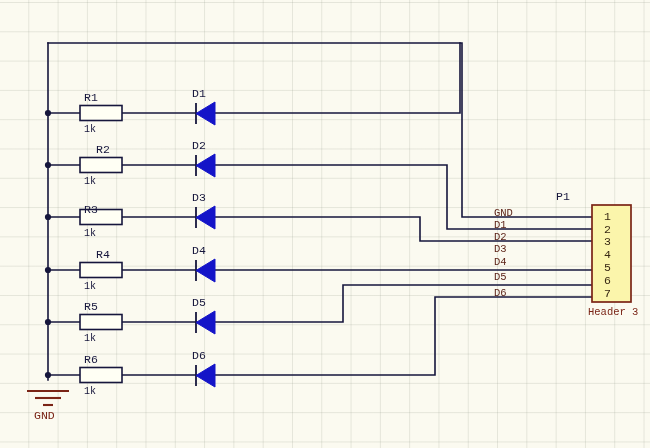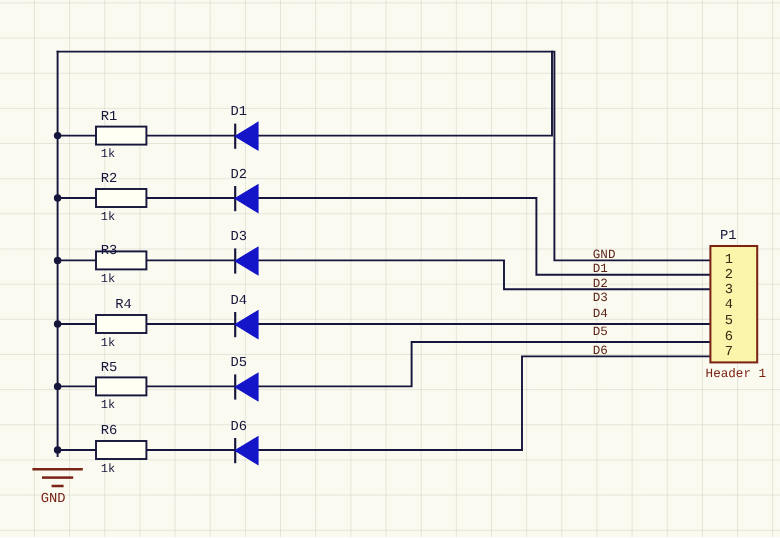--- a/index.html
+++ b/index.html
@@ -178,21 +178,21 @@
 
     <g>
       <rect class="hdr-box" x="592" y="205" width="39" height="97"></rect>
     </g>
 
   </svg>
 
   <div class="lbl lbl-ref" style="left:84px; top:92px;">R1</div>
   <div class="lbl lbl-val" style="left:84px; top:125px;">1k</div>
 
-  <div class="lbl lbl-ref" style="left:84px; top:144px;">R2</div>
+  <div class="lbl lbl-ref" style="left:96px; top:144px;">R2</div>
   <div class="lbl lbl-val" style="left:84px; top:177px;">1k</div>
 
   <div class="lbl lbl-ref" style="left:84px; top:204px;">R3</div>
   <div class="lbl lbl-val" style="left:84px; top:229px;">1k</div>
 
   <div class="lbl lbl-ref" style="left:96px; top:249px;">R4</div>
   <div class="lbl lbl-val" style="left:84px; top:282px;">1k</div>
 
   <div class="lbl lbl-ref" style="left:84px; top:301px;">R5</div>
   <div class="lbl lbl-val" style="left:84px; top:334px;">1k</div>
@@ -208,27 +208,27 @@
   <div class="lbl lbl-ref" style="left:192px; top:350px;">D6</div>
 
   <div class="lbl lbl-net" style="left:494px; top:208px;">GND</div>
   <div class="lbl lbl-net" style="left:494px; top:220px;">D1</div>
   <div class="lbl lbl-net" style="left:494px; top:232px;">D2</div>
   <div class="lbl lbl-net" style="left:494px; top:244px;">D3</div>
   <div class="lbl lbl-net" style="left:494px; top:257px;">D4</div>
   <div class="lbl lbl-net" style="left:494px; top:272px;">D5</div>
   <div class="lbl lbl-net" style="left:494px; top:288px;">D6</div>
 
-  <div class="lbl lbl-p1" style="left:600px; top:191px;">P1</div>
+  <div class="lbl lbl-p1" style="left:556px; top:191px;">P1</div>
 
   <div class="lbl lbl-pin" style="left:604px; top:211px;">1</div>
   <div class="lbl lbl-pin" style="left:604px; top:224px;">2</div>
   <div class="lbl lbl-pin" style="left:604px; top:236px;">3</div>
   <div class="lbl lbl-pin" style="left:604px; top:249px;">4</div>
   <div class="lbl lbl-pin" style="left:604px; top:262px;">5</div>
   <div class="lbl lbl-pin" style="left:604px; top:275px;">6</div>
   <div class="lbl lbl-pin" style="left:604px; top:288px;">7</div>
 
-  <div class="lbl lbl-hdr" style="left:588px; top:307px;">Header 1</div>
+  <div class="lbl lbl-hdr" style="left:588px; top:307px;">Header 3</div>
 
   <div class="lbl lbl-gnd" style="left:34px; top:410px;">GND</div>
 
 </div>
 
 </body></html>

